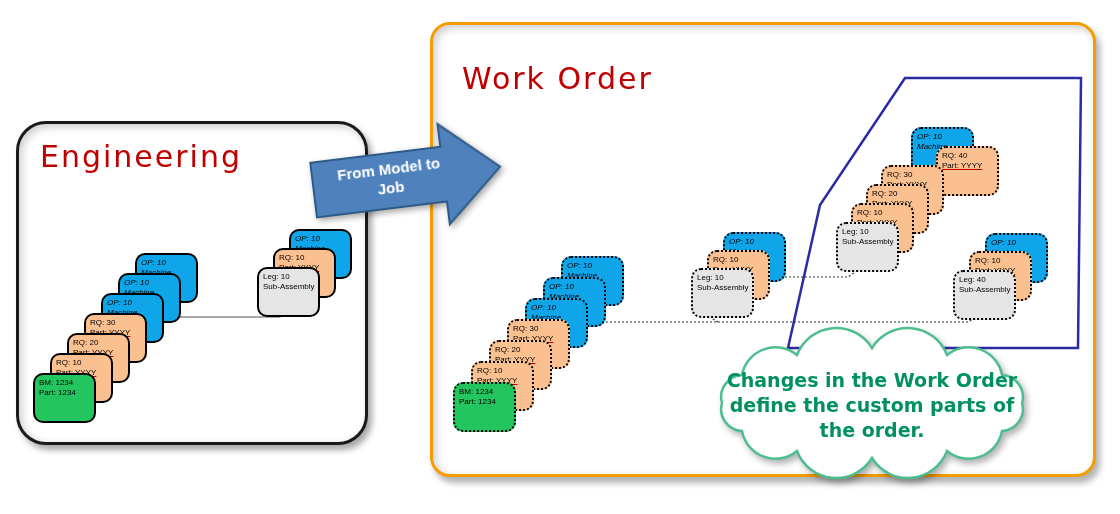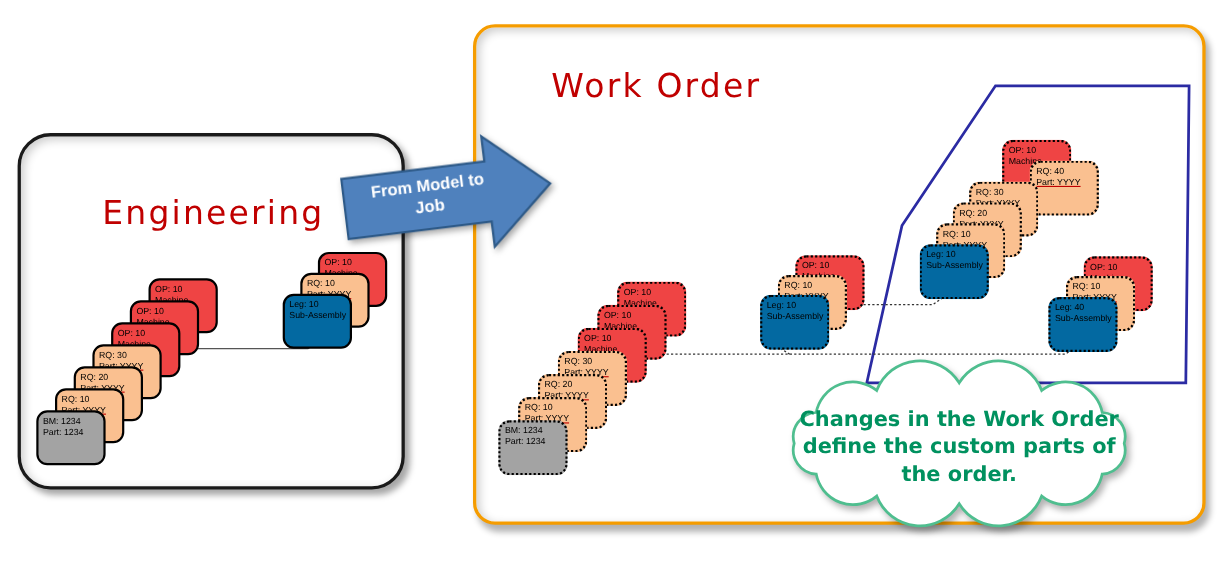--- a/index.html
+++ b/index.html
@@ -15,43 +15,43 @@
     box-shadow: 4px 5px 6px rgba(0,0,0,0.35), inset 3px 3px 9px rgba(0,0,0,0.20);
   }
   #wo-box{
     left:430px; top:22px; width:666px; height:455px;
     border:3px solid #F59C00; border-radius:20px;
     box-shadow: 4px 6px 6px rgba(0,0,0,0.30), inset 3px 3px 9px rgba(0,0,0,0.20);
   }
   
   .title{
     position:absolute; color:#C00000; font-size:30px; line-height:46px;
-    text-align:right; letter-spacing:2px; font-family:"DejaVu Sans", cursive, sans-serif;
-  }
-  #em-title{ left:40px; top:134px; width:255px;margin-top:38px; }
+    text-align:left; letter-spacing:2px; font-family:"DejaVu Sans", cursive, sans-serif;
+  }
+  #em-title{ left:40px; top:134px; width:255px; }
   #wo-title{ left:462px; top:56px; width:230px; }
   
   #arrow{
     position:absolute; left:312px; top:124px; width:192px; height:110px;
     transform:rotate(-7deg); filter:drop-shadow(2px 3px 3px rgba(0,0,0,0.35));
   }
   #arrow-label{
     position:absolute; left:2px; top:33px; width:152px;
     color:#fff; font-size:15px; line-height:19px; font-weight:bold; text-align:center;
   }
   
   .card{
     position:absolute; width:63px; height:50px; box-sizing:border-box;
-    border:2px solid #000; border-radius:10px; background:#a3a3a3;
+    border:2px solid #000; border-radius:10px; background:#22c55e;
     font-size:8px; line-height:9.5px; padding:3px 0 0 4px; color:#000;
     white-space:nowrap; overflow:hidden;
   }
-  .card.green{ background:#ef4444; }
+  .card.green{ background:#0ea5e9;font-style:italic; }
   .card.orange{ background:#FAC090; }
-  .card.gray{ background:#0369a1; }
+  .card.gray{ background:#e5e5e5; }
   .card.dotted{ border-style:dotted; }
   .u{ text-decoration:underline; text-decoration-color:#C00000; }
   
   svg.layer{ position:absolute; left:0; top:0; pointer-events:none; }
   #cloud-svg{ filter:drop-shadow(3px 4px 3px rgba(0,0,0,0.30)); }
   #cloud-svg text{
     font-family:"DejaVu Sans", cursive, sans-serif; font-size:19px; font-weight:bold;
     fill:#00915F; text-anchor:middle;
   }
 </style>

